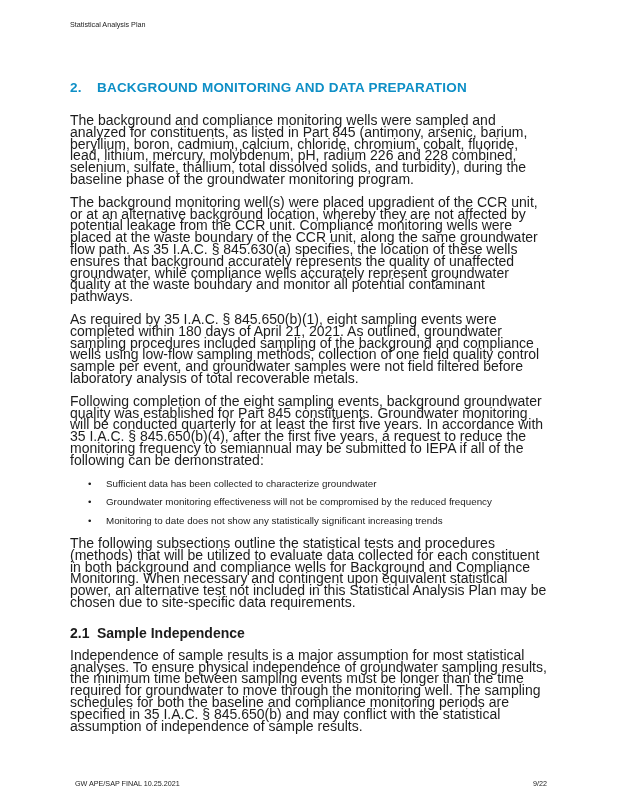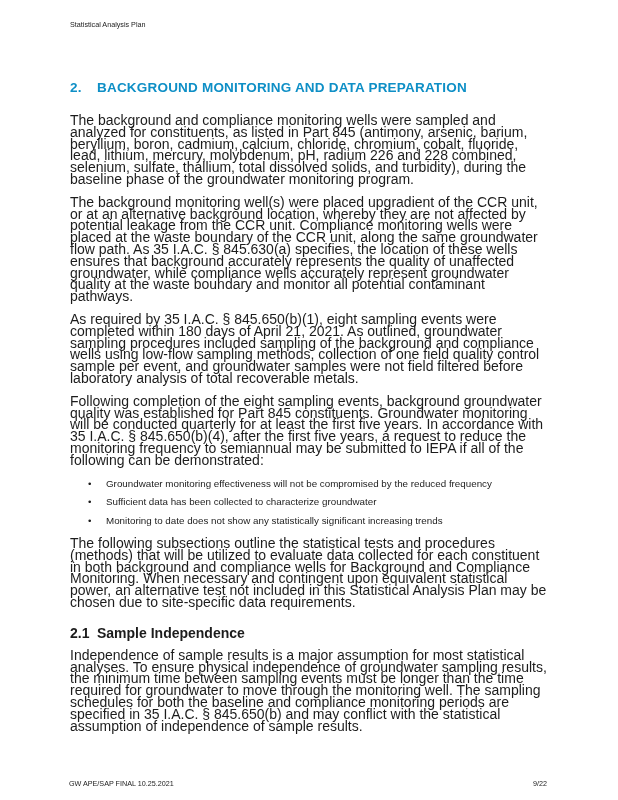--- a/index.html
+++ b/index.html
@@ -61,21 +61,21 @@
     font-weight: bold;
     color: #1c1c1c;
     margin: 16px 0 9px 0;
     align-items: flex-end;
   }
   .h2 .num {
     flex: 0 0 27px;
   }
   .footer {
     position: absolute;
-    left: 69px;
+    left: 75px;
     right: 71px;
     bottom: 12px;
     display: flex;
     justify-content: space-between;
     font-size: 7.2px;
     color: #222222;
   }
 </style>
 </head>
 <body>
@@ -91,22 +91,22 @@
     <span class="title">BACKGROUND MONITORING AND DATA PREPARATION</span>
   </div>
 
   <div class="body-text">
     <p>The background and compliance monitoring wells were sampled and analyzed for constituents, as listed in Part 845 (antimony, arsenic, barium, beryllium, boron, cadmium, calcium, chloride, chromium, cobalt, fluoride, lead, lithium, mercury, molybdenum, pH, radium 226 and 228 combined, selenium, sulfate, thallium, total dissolved solids, and turbidity), during the baseline phase of the groundwater monitoring program.</p>
     <p>The background monitoring well(s) were placed upgradient of the CCR unit, or at an alternative background location, whereby they are not affected by potential leakage from the CCR unit. Compliance monitoring wells were placed at the waste boundary of the CCR unit, along the same groundwater flow path. As 35 I.A.C. § 845.630(a) specifies, the location of these wells ensures that background accurately represents the quality of unaffected groundwater, while compliance wells accurately represent groundwater quality at the waste boundary and monitor all potential contaminant pathways.</p>
     <p>As required by 35 I.A.C. § 845.650(b)(1), eight sampling events were completed within 180 days of April 21, 2021. As outlined, groundwater sampling procedures included sampling of the background and compliance wells using low-flow sampling methods, collection of one field quality control sample per event, and groundwater samples were not field filtered before laboratory analysis of total recoverable metals.</p>
     <p>Following completion of the eight sampling events, background groundwater quality was established for Part 845 constituents. Groundwater monitoring will be conducted quarterly for at least the first five years. In accordance with 35 I.A.C. § 845.650(b)(4), after the first five years, a request to reduce the monitoring frequency to semiannual may be submitted to IEPA if all of the following can be demonstrated:</p>
 
     <ul class="bullets">
+      <li>Sufficient data has been collected to characterize groundwater</li>
       <li>Groundwater monitoring effectiveness will not be compromised by the reduced frequency</li>
-      <li>Sufficient data has been collected to characterize groundwater</li>
       <li>Monitoring to date does not show any statistically significant increasing trends</li>
     </ul>
 
     <p>The following subsections outline the statistical tests and procedures (methods) that will be utilized to evaluate data collected for each constituent in both background and compliance wells for Background and Compliance Monitoring. When necessary and contingent upon equivalent statistical power, an alternative test not included in this Statistical Analysis Plan may be chosen due to site-specific data requirements.</p>
 
     <div class="h2">
       <span class="num">2.1</span>
       <span class="title">Sample Independence</span>
     </div>
 

